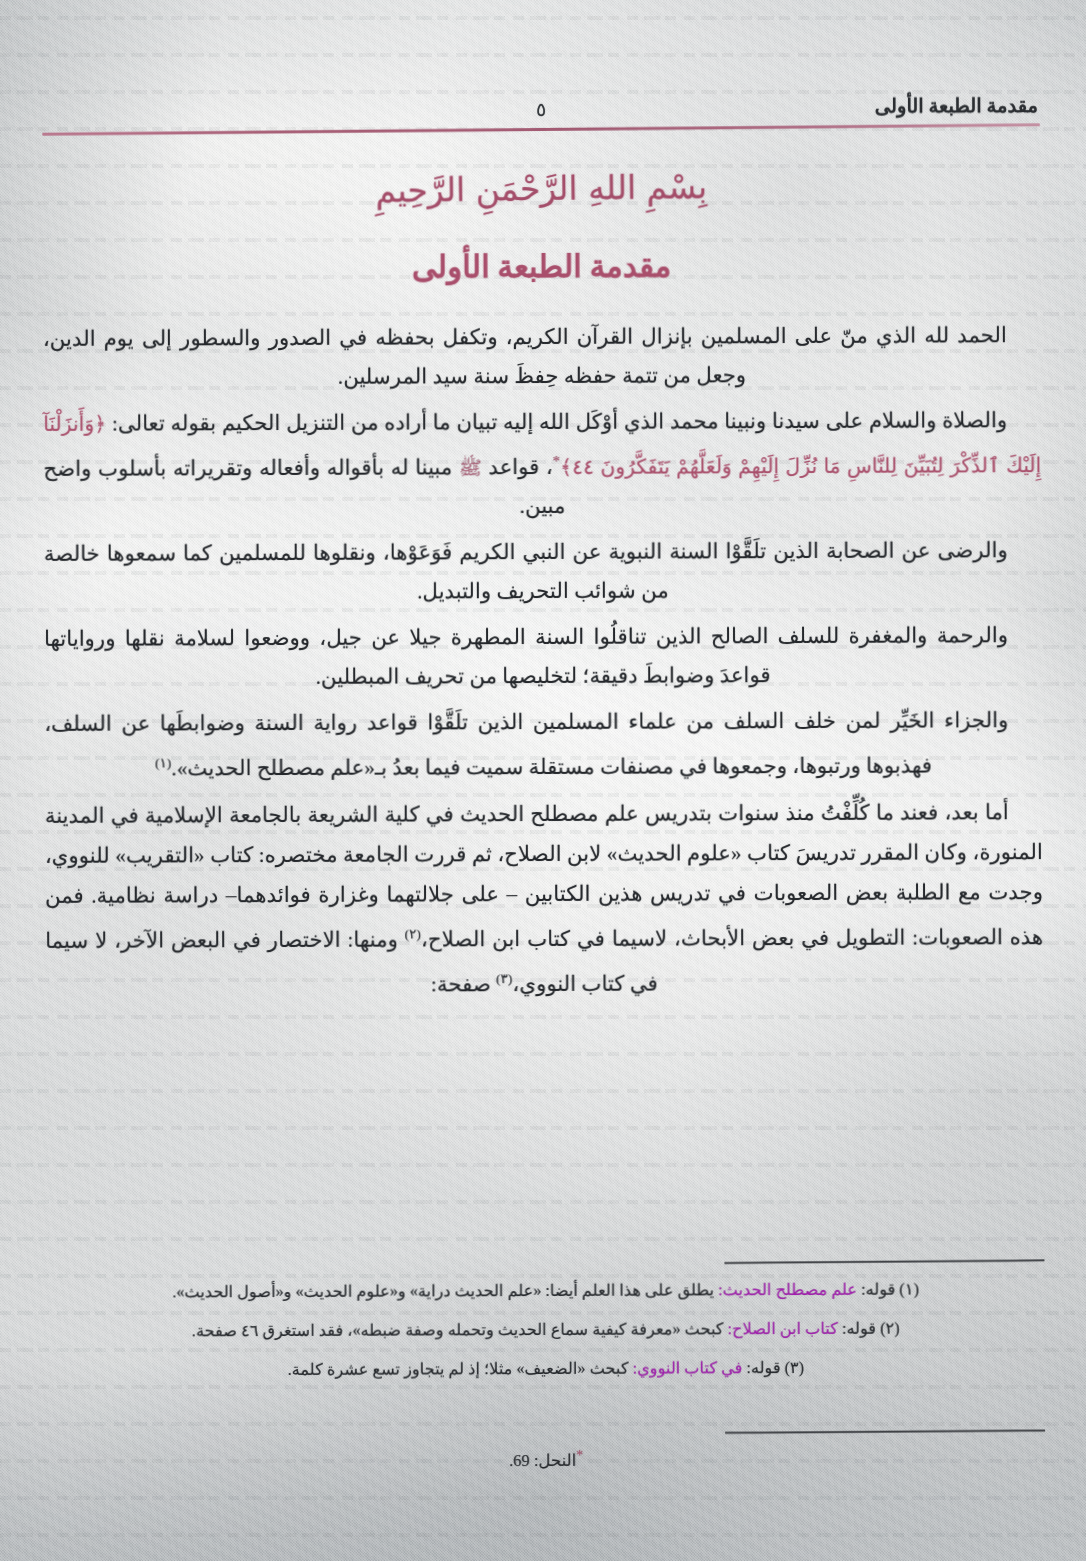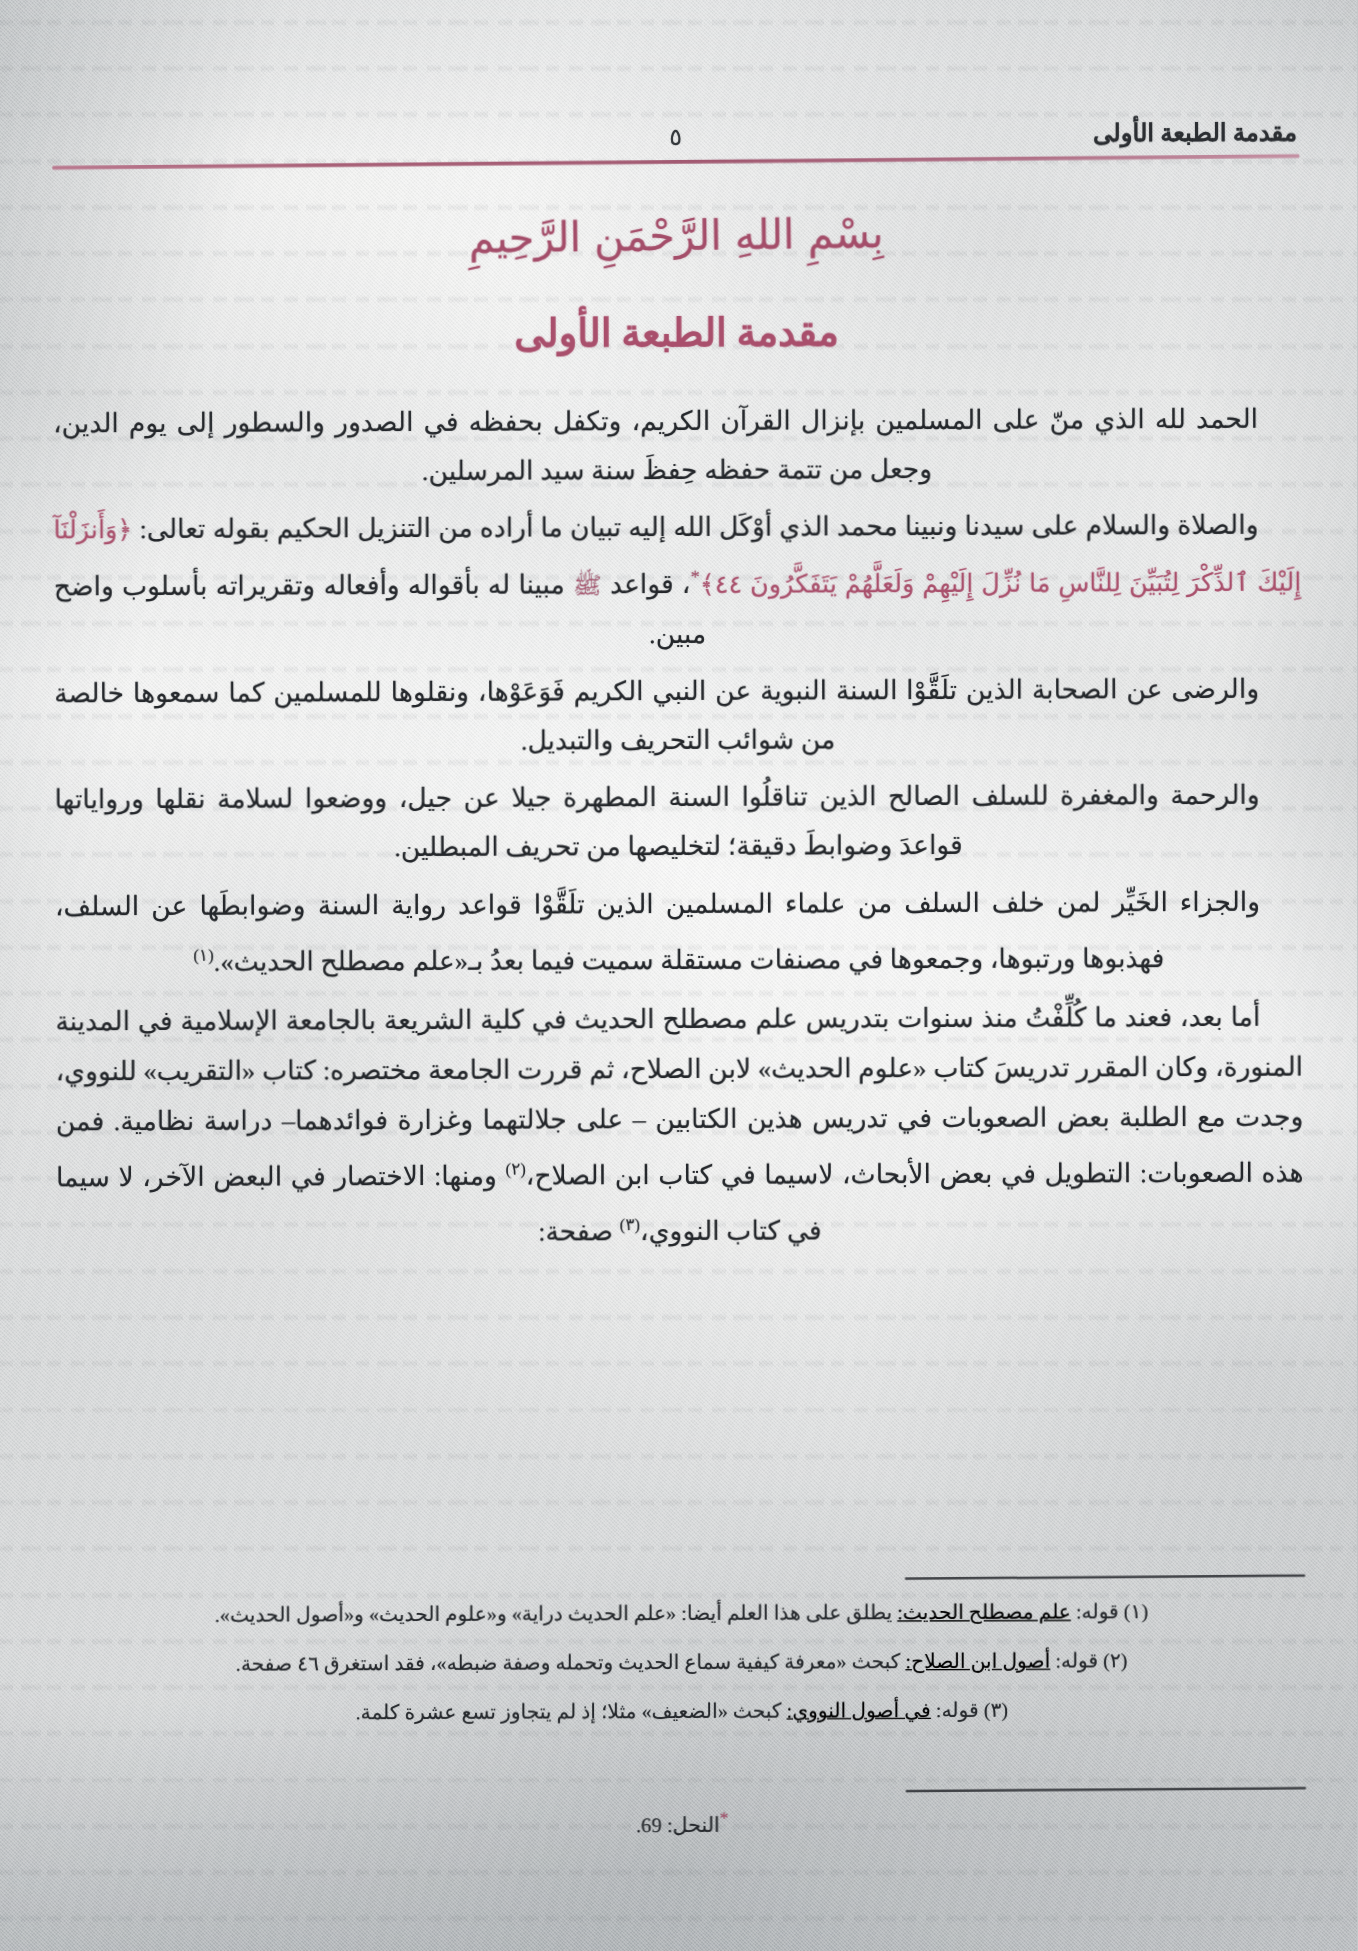--- a/index.html
+++ b/index.html
@@ -234,21 +234,21 @@
   }
   p.fnote {
     margin: 0 0 12px 0;
     font-size: 16.2px;
     line-height: 27px;
     text-align: justify;
     text-align-last: center;
     color: #24272b;
     text-shadow: 0 0 0.8px rgba(36,39,43,0.4);
   }
-  .fn-lemma { color: #000000; text-decoration: underline; }
+  .fn-lemma { color: #a21caf; }
 
   
   .src-rule {
     position: absolute;
     top: 1432px;
     right: 44px;
     width: 320px;
     height: 2.4px;
     background: #2d3034;
     opacity: 0.88;
@@ -333,28 +333,28 @@
       <p class="fnote">
         <span>(١)</span>
         <span>قوله:</span>
         <span class="fn-lemma">علم مصطلح الحديث:</span>
         <span>يطلق على هذا العلم أيضا: «علم الحديث دراية» و«علوم الحديث» و«أصول الحديث».</span>
       </p>
 
       <p class="fnote">
         <span>(٢)</span>
         <span>قوله:</span>
-        <span class="fn-lemma">أصول ابن الصلاح:</span>
+        <span class="fn-lemma">كتاب ابن الصلاح:</span>
         <span>كبحث «معرفة كيفية سماع الحديث وتحمله وصفة ضبطه»، فقد استغرق ٤٦ صفحة.</span>
       </p>
 
       <p class="fnote">
         <span>(٣)</span>
         <span>قوله:</span>
-        <span class="fn-lemma">في أصول النووي:</span>
+        <span class="fn-lemma">في كتاب النووي:</span>
         <span>كبحث «الضعيف» مثلا؛ إذ لم يتجاوز تسع عشرة كلمة.</span>
       </p>
 
     </div>
 
     <div class="src-rule"></div>
     <div class="source-note">
       <span class="src-star">*</span><span>النحل: 69.</span>
     </div>
 

